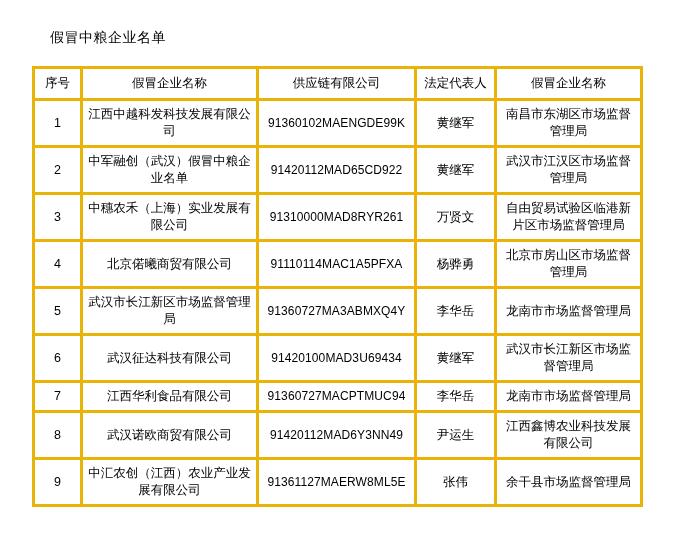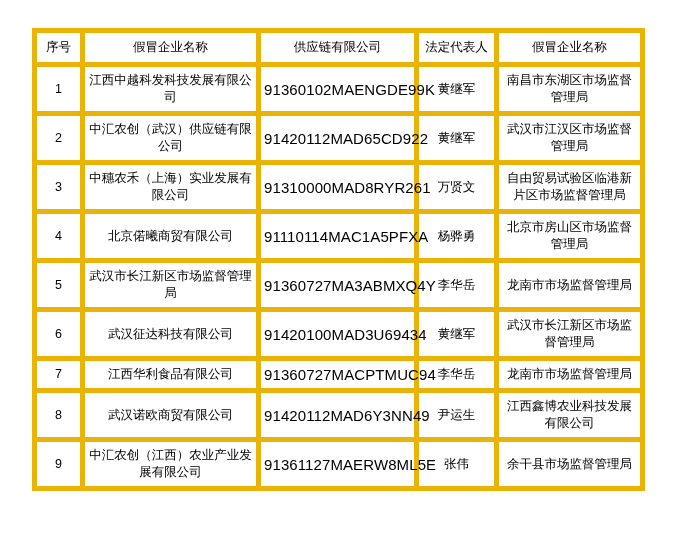--- a/index.html
+++ b/index.html
@@ -30,50 +30,51 @@
   }
   table.name-list {
     border-collapse: collapse;
     table-layout: fixed;
     width: 608px;
     margin: 0 auto;
     font-size: 12.5px;
   }
   table.name-list td,
   table.name-list th {
-    border: 5px solid #eab308;
+    border: 3px solid #eab308;
     text-align: center;
     vertical-align: middle;
     padding: 5px 3px;
     line-height: 17px;
     font-weight: normal;
   }
   table.name-list thead th {
     padding: 6px 3px;
   }
   col.c-index { width: 48px; }
   col.c-name  { width: 176px; }
   col.c-code  { width: 158px; }
   col.c-rep   { width: 80px; }
   col.c-org   { width: 146px; }
   .cell-code {
     font-family: "Liberation Sans", "DejaVu Sans", sans-serif;
-    font-size: 15px;
+    font-size: 12px;
     letter-spacing: 0.1px;
   }
   .cell-idx {
     font-family: "Liberation Sans", "DejaVu Sans", sans-serif;
     font-size: 12.5px;
   }
 </style>
 </head>
 <body>
 
 <div class="page">
 
+  <div class="doc-title">假冒中粮企业名单</div>
 
   <table class="name-list">
     <colgroup>
       <col class="c-index">
       <col class="c-name">
       <col class="c-code">
       <col class="c-rep">
       <col class="c-org">
     </colgroup>
     <thead>
@@ -88,21 +89,21 @@
     <tbody>
       <tr>
         <td class="cell-idx">1</td>
         <td>江西中越科发科技发展有限公司</td>
         <td class="cell-code">91360102MAENGDE99K</td>
         <td>黄继军</td>
         <td>南昌市东湖区市场监督管理局</td>
       </tr>
       <tr>
         <td class="cell-idx">2</td>
-        <td>中汇农创（武汉）供应链有限公司</td>
+        <td>中军融创（武汉）假冒中粮企业名单</td>
         <td class="cell-code">91420112MAD65CD922</td>
         <td>黄继军</td>
         <td>武汉市江汉区市场监督管理局</td>
       </tr>
       <tr>
         <td class="cell-idx">3</td>
         <td>中穗农禾（上海）实业发展有限公司</td>
         <td class="cell-code">91310000MAD8RYR261</td>
         <td>万贤文</td>
         <td>自由贸易试验区临港新片区市场监督管理局</td>

